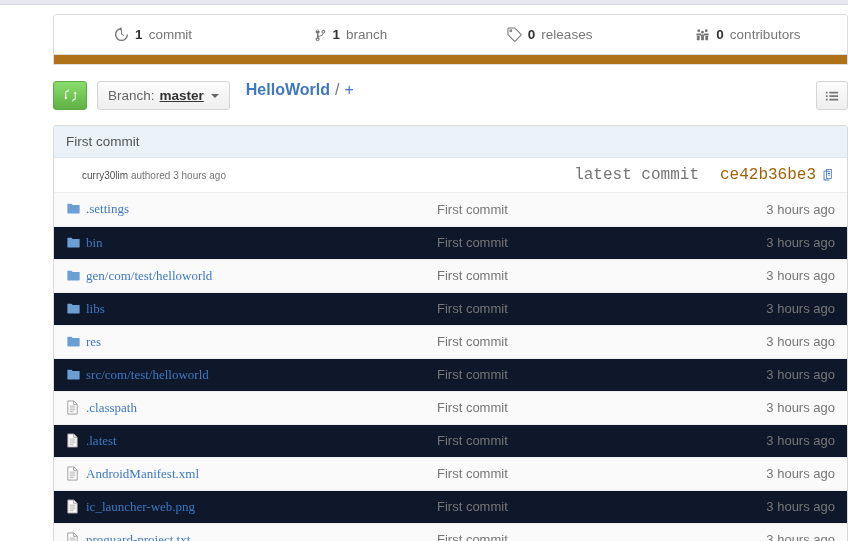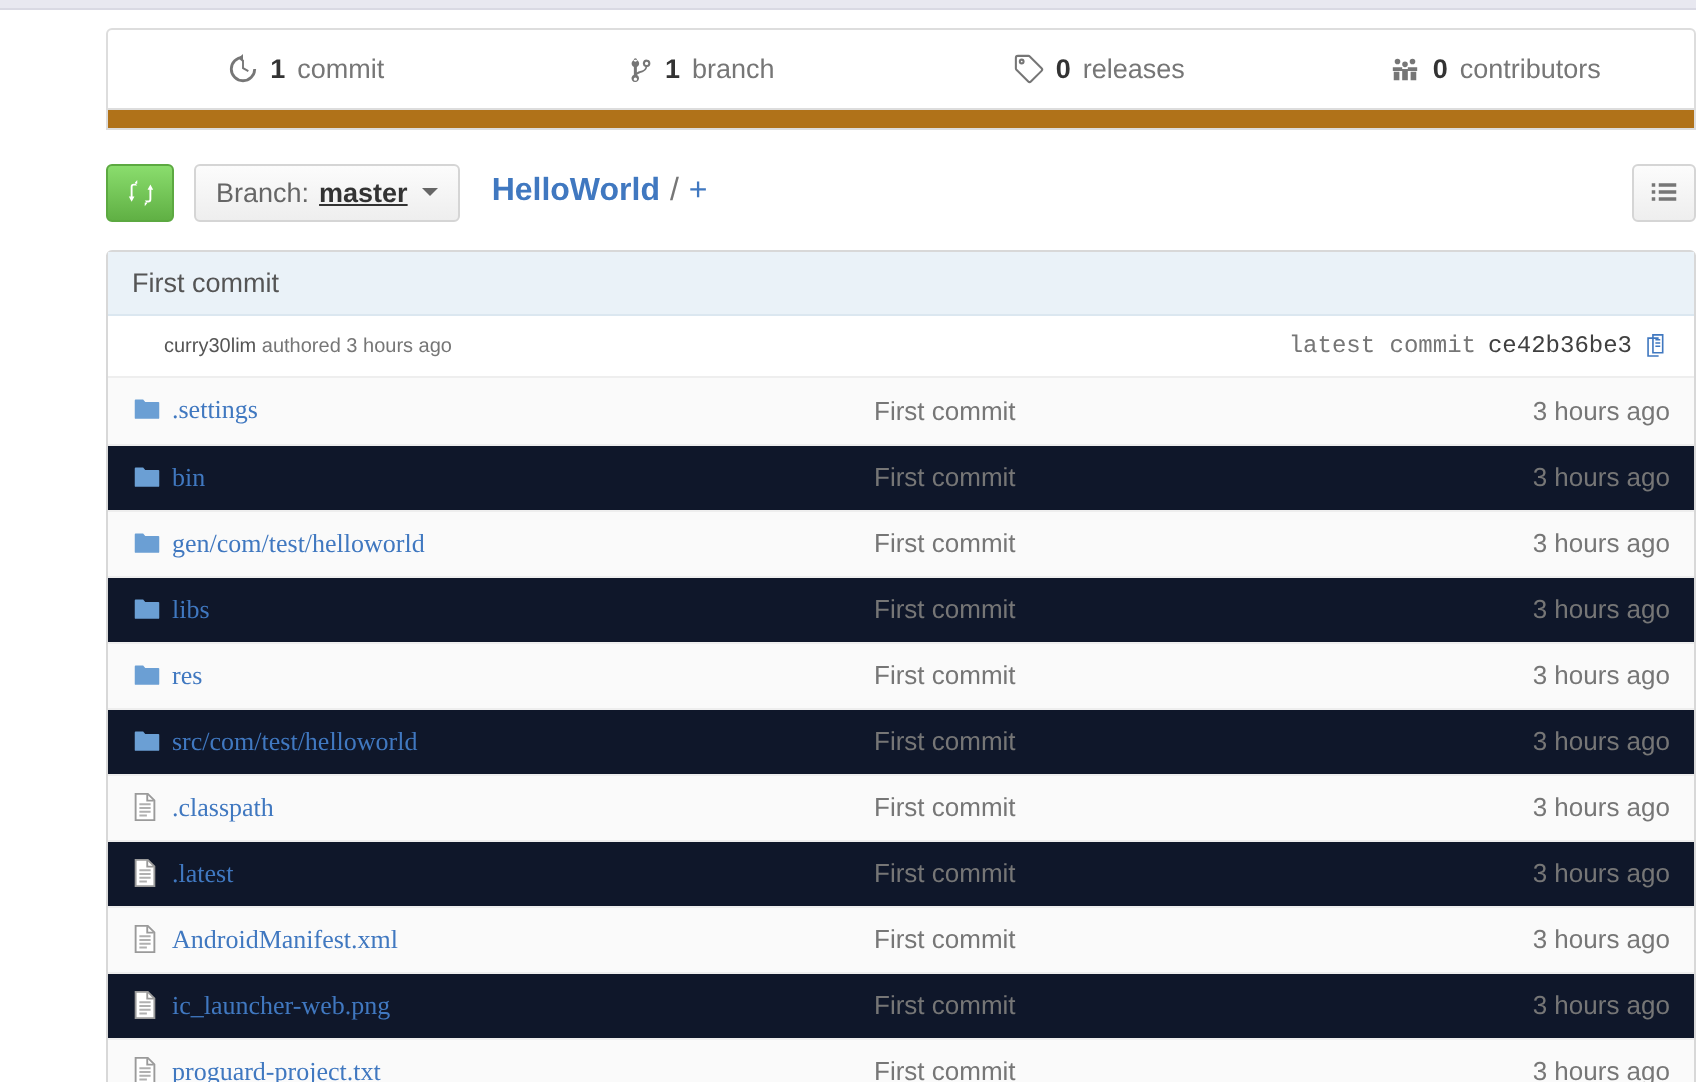--- a/index.html
+++ b/index.html
@@ -61,21 +61,20 @@
     border-top: none;
     background: #fff;
   }
   .lang-seg { height: 100%; }
 
   
   .toolbar {
     margin-top: 16px;
     height: 30px;
     display: flex;
-    align-items: center;
     position: relative;
   }
   .compare-btn {
     width: 34px; height: 29px;
     background: linear-gradient(#8add6d, #60b044);
     border: 1px solid #5ca941;
     border-radius: 3px;
     display: flex; align-items: center; justify-content: center;
     cursor: pointer;
   }
@@ -153,23 +152,23 @@
   }
   .commit-author { font-size: 10px; color: #767676; }
   .commit-author .author { color: #555; }
   .commit-sha-wrap {
     margin-left: auto;
     display: flex;
     align-items: center;
     gap: 6px;
     color: #767676;
     font-family: "Liberation Mono", monospace;
-    font-size: 12px;
-  }
-  .commit-sha-wrap .sha { color: #404040; }
+    font-size: 16px;
+  }
+  .commit-sha-wrap .sha { color: #a16207; margin-left: 15px; }
   .copy-icon svg { fill: #4078c0; display: block; }
 
   
   .file-table { width: 100%; border-collapse: collapse; }
   .file-row { height: 33px; }
   .file-row.odd { background: #fafafa; }
   .file-row.even { background: #0f172a; }
   .file-row td {
     border-bottom: 1px solid #eeeeee;
     font-size: 13px;

